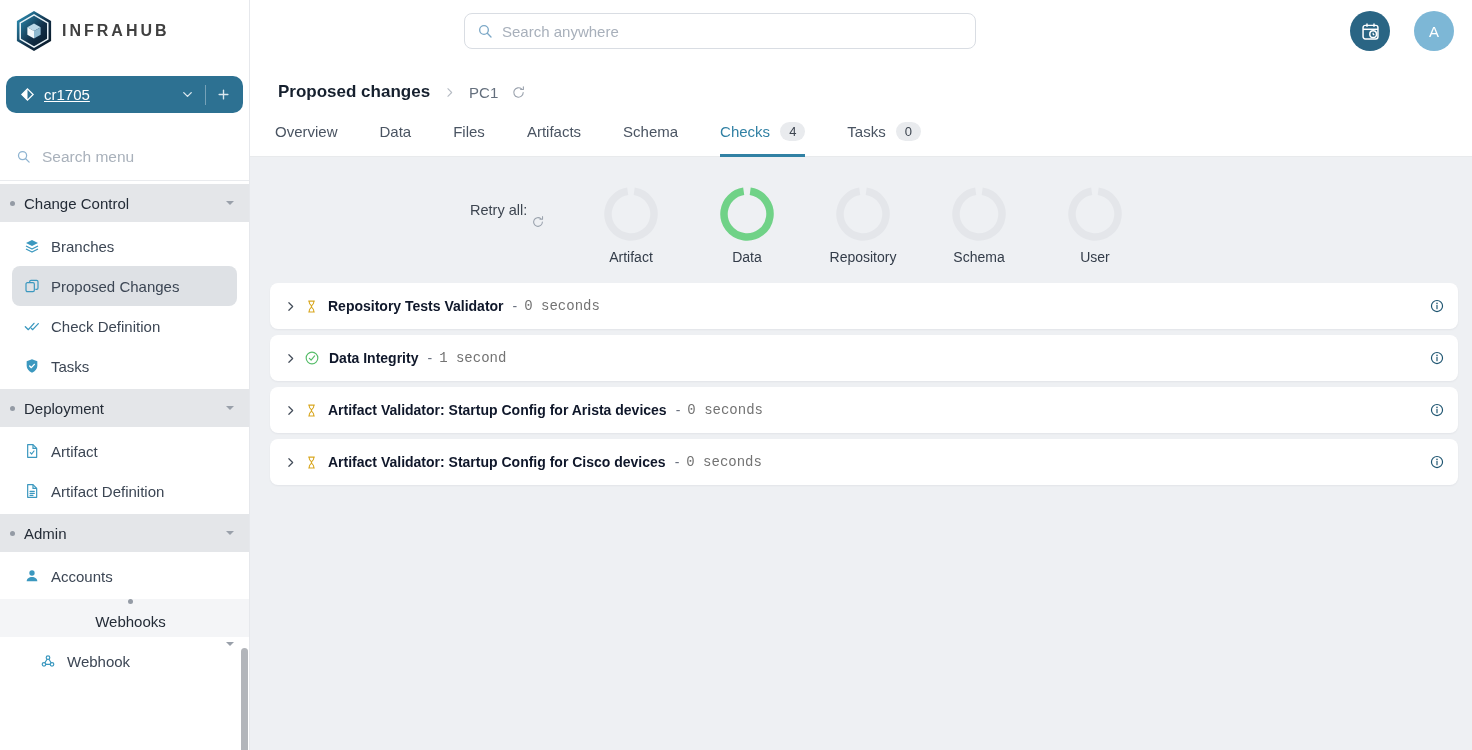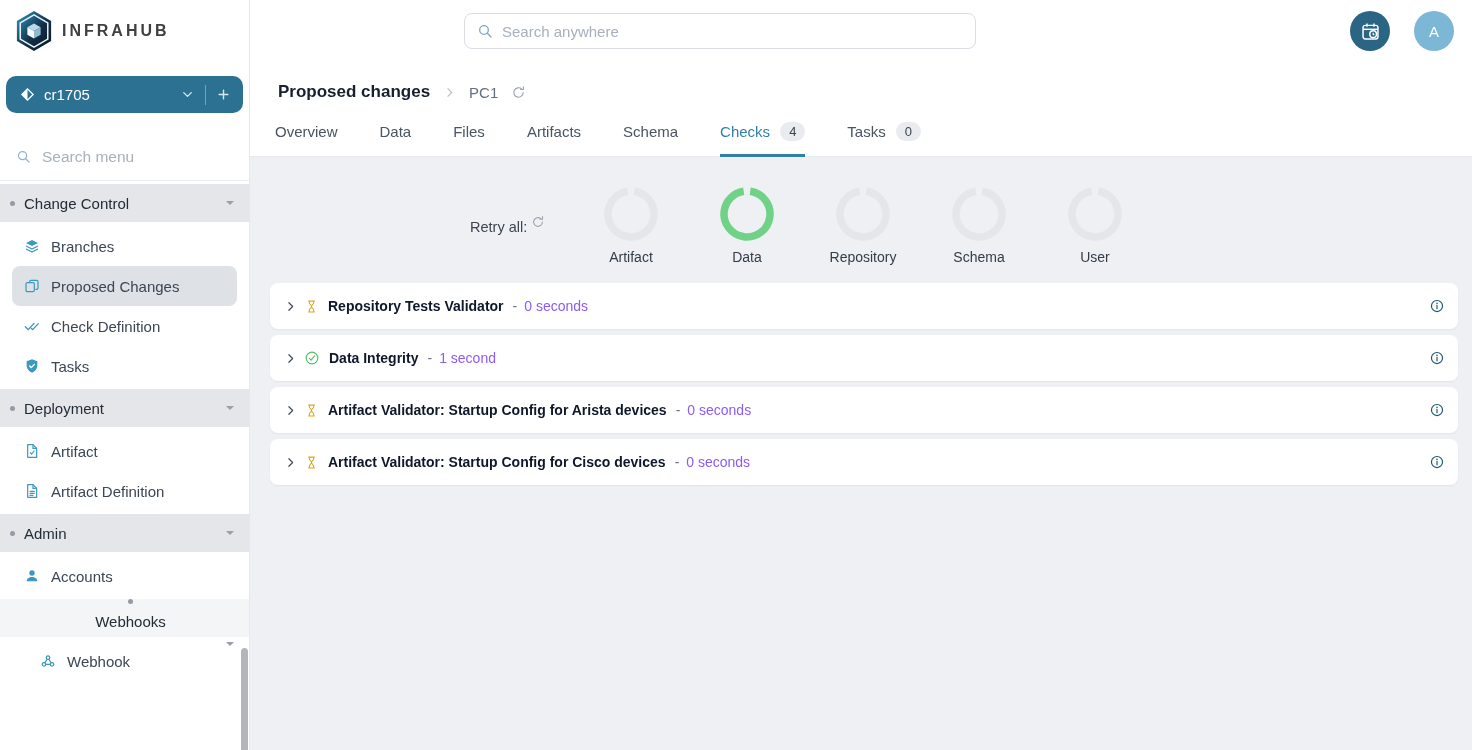--- a/index.html
+++ b/index.html
@@ -6,21 +6,21 @@
   html,body { width:1472px; height:750px; overflow:hidden; background:#fff;
     font-family:"Liberation Sans","DejaVu Sans",sans-serif; }
 
   
   .sidebar { position:absolute; left:0; top:0; width:250px; height:750px;
     background:#fff; border-right:1px solid #e6e8ec; z-index:5; }
   .logo-row { height:62px; display:flex; align-items:center; padding-left:15px; gap:9px; }
   .wordmark { font-size:16px; font-weight:800; letter-spacing:3px; color:#404040; }
   .branch-btn { margin:14px 6px 0 6px; height:37px; background:#2d7192; border-radius:10px;
     display:flex; align-items:center; color:#fff; padding:0 12px 0 14px; cursor:pointer; }
-  .branch-label { font-size:15px; margin-left:9px; flex:1; }
+  .branch-label { font-size:15px; margin-left:9px; flex:1;text-decoration:underline; }
   .branch-sep { width:1px; height:20px; background:rgba(255,255,255,.35); margin:0 10px; }
   .menu-search { margin-top:20px; height:48px; display:flex; align-items:center;
     padding-left:16px; gap:11px; border-bottom:1px solid #e9ebee; }
   .menu-search input { border:none; outline:none; font-size:15.5px; color:#3c4654; width:170px;
     font-family:inherit; }
   .menu-search input::placeholder { color:#a9b1bb; }
   .nav { padding-top:0; }
   .nav-item { height:40px; display:flex; align-items:center; gap:11px; padding-left:24px;
     font-size:15px; color:#3c4654; cursor:pointer; }
   .nav-item.active { background:#dee1e5; border-radius:8px; margin:0 12px; padding-left:12px; }
@@ -54,32 +54,32 @@
   .bc-title { font-size:17px; font-weight:bold; color:#16202e; }
   .bc-item { font-size:15px; color:#646f7d; }
   .tabs { position:absolute; left:25px; bottom:-1px; display:flex; gap:42px; }
   .tab { display:flex; align-items:center; gap:10px; padding-bottom:13px;
     border-bottom:3px solid transparent; font-size:15px; color:#4a5462; cursor:pointer; }
   .tab.active { color:#3181a4; border-bottom-color:#3181a4; }
   .badge { background:#e9ebee; color:#3d4550; border-radius:10px; padding:2px 9px; font-size:13px; }
 
   
   .main { position:absolute; left:250px; top:157px; right:0; bottom:0; background:#eef0f3; }
-  .retry-label { position:absolute; left:220px; top:62px; font-size:14.5px; color:#3d4550; }
+  .retry-label { position:absolute; left:220px; top:45px; font-size:14.5px; color:#3d4550; }
   .retry-btn { position:absolute; left:281px; top:58px; cursor:pointer; }
   .ring-block { position:absolute; top:30px; width:116px; text-align:center; cursor:pointer; }
   .ring-label { font-size:14px; color:#333c49; margin-top:4px; }
   .cards { position:absolute; left:20px; top:126px; right:14px; }
   .card { height:46px; background:#fff; border-radius:8px; margin-bottom:6px;
     display:flex; align-items:center; padding:0 14px; box-shadow:0 1px 2px rgba(16,24,40,.05); }
   .card .chev { display:flex; cursor:pointer; }
   .card .sticon { display:flex; margin-left:8px; }
   .v-name { font-size:14px; font-weight:bold; color:#0f172a; margin-left:10px; }
   .v-dash { font-size:14px; color:#6b7280; margin:0 7px 0 9px; }
-  .v-dur { font-size:14px; color:#8b5cf6; }
+  .v-dur { font-size:14px; color:#737373;font-family:Liberation Mono, monospace; }
   .spacer { flex:1; }
   .info-btn { display:flex; cursor:pointer; }
 </style>
 </head>
 <body>
 
 <div class="sidebar">
   <div class="logo-row">
     <span style="display:flex">
       <svg viewBox="0 0 40 44" width="38" height="42">

